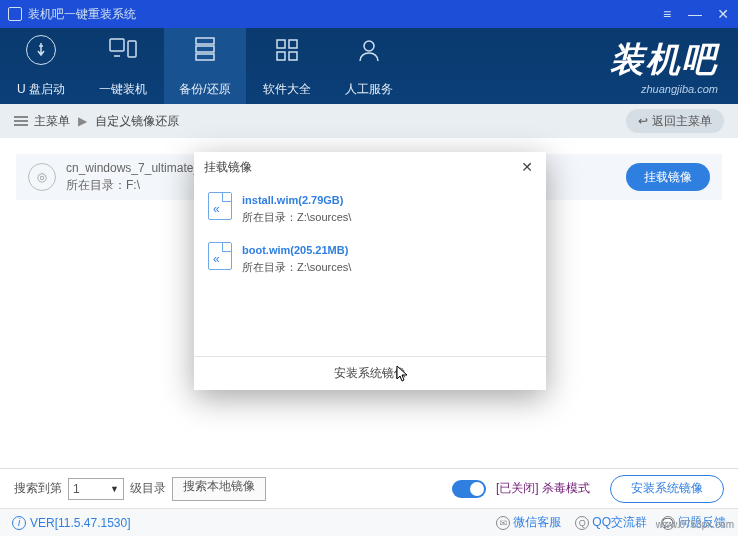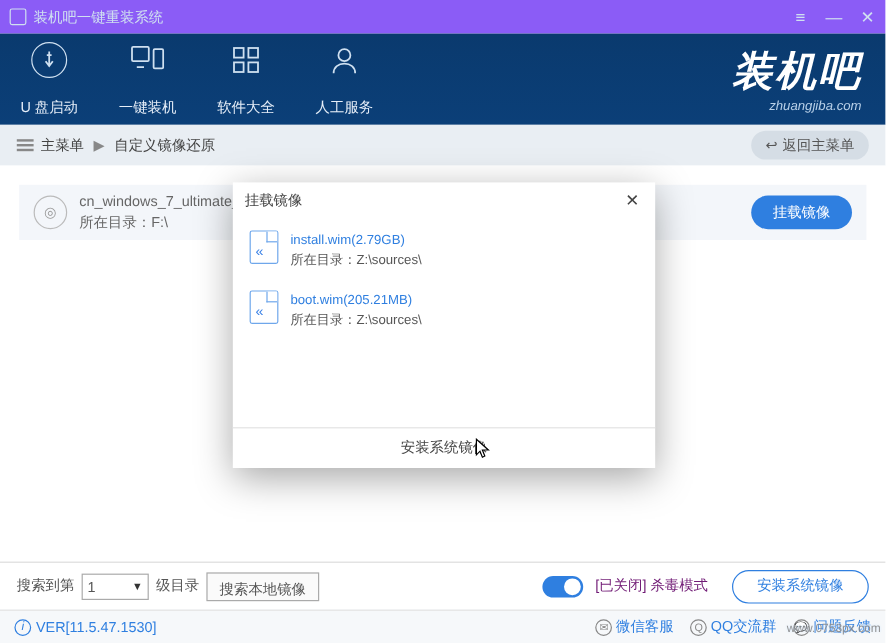--- a/index.html
+++ b/index.html
@@ -1,19 +1,19 @@
 <!DOCTYPE html>
 <html><head>
 <meta charset="utf-8">
 <style>
   * { box-sizing: border-box; margin: 0; padding: 0; font-family: "Microsoft YaHei", sans-serif; }
   body { width: 738px; height: 536px; overflow: hidden; background: #fff; position: relative; }
 
   
-  .titlebar { height: 28px; background: #8b5cf6; display: flex; align-items: center; padding: 0 8px; color: #cfe0f0; font-size: 12px; }
+  .titlebar { height: 28px; background: #1d4ed8; display: flex; align-items: center; padding: 0 8px; color: #cfe0f0; font-size: 12px; }
   .titlebar .title-ico { width: 14px; height: 14px; border: 1px solid #cfe0f0; border-radius: 2px; margin-right: 6px; }
   .winbtns { margin-left: auto; display: flex; gap: 14px; }
   .winbtn { color: #cfe0f0; font-size: 14px; cursor: pointer; width: 14px; text-align:center; }
 
   
   .header { height: 76px; background: linear-gradient(#0a3a6e,#0b3f78); display: flex; align-items: stretch; color:#e6eef8; }
   .navitem { width: 82px; display:flex; flex-direction:column; align-items:center; justify-content:center; gap:16px; font-size:12px; cursor:pointer; }
   .navitem.active { background:#195291; }
   .navicon { width:30px; height:30px; border:1.5px solid #cfe0f0; border-radius:50%; display:flex; align-items:center; justify-content:center; }
   .navicon svg { stroke:#cfe0f0; fill:none; stroke-width:1.5; }
@@ -33,21 +33,21 @@
   .content { padding:16px; height:330px; background:#fff; position:relative; }
   .filecard { background:#f3f6fa; height:46px; display:flex; align-items:center; padding:0 12px; color:#666; font-size:12px; }
   .fileicon { width:28px;height:28px; border:1px solid #bbb; border-radius:50%; display:flex;align-items:center;justify-content:center; margin-right:10px; color:#999;}
   .fileinfo { display:flex; flex-direction:column; line-height:1.4;}
   .pillbtn { margin-left:auto; background:#2f7fe0; color:#fff; border-radius:14px; height:28px; padding:0 18px; display:flex;align-items:center; font-size:12px; cursor:pointer;}
 
   
   .bottombar { height:40px; border-top:1px solid #ddd; display:flex; align-items:center; padding:16px 14px; font-size:12px; color:#555; gap:6px; position:relative;}
   .combo { width:56px; height:22px; border:1px solid #aaa; display:flex;align-items:center; padding:0 4px; background:#fff; cursor:pointer; justify-content:space-between;}
   .combo .caret{ font-size:9px; color:#333;}
-  .btn-outline { height:24px; padding:0 10px; border:1px solid #aaa; background:#fafafa; display:flex;align-items:flex-end; cursor:pointer;}
+  .btn-outline { height:24px; padding:0 10px; border:1px solid #aaa; background:#fafafa; display:flex;align-items:flex-start; cursor:pointer;}
   .toggle { width:34px; height:18px; border-radius:9px; background:#2f7fe0; position:relative; margin-left:auto; cursor:pointer;}
   .toggle::after{content:"";position:absolute; right:2px; top:2px; width:14px;height:14px; background:#fff;border-radius:50%;}
   .kill-label{ margin-left:4px; color:#701a75;}
   .primary-out { margin-left:14px; height:28px; padding:0 20px; border:1.5px solid #2f7fe0; color:#2f7fe0; border-radius:14px; display:flex;align-items:center; cursor:pointer;}
 
   
   .status { height:28px; background:#f6f8fa; border-top:1px solid #e3e3e3; display:flex; align-items:center; padding:0 12px; font-size:12px; color:#2f7fe0; gap:4px;}
   .status .ver-ico{ width:14px;height:14px;border:1.5px solid #2f7fe0;border-radius:50%; display:flex;align-items:center;justify-content:center; font-size:10px; font-style:italic;}
   .status-right { margin-left:auto; display:flex; gap:14px; align-items:center;}
   .slink{ color:#2f7fe0; display:flex; align-items:center; gap:3px; cursor:pointer;}
@@ -56,21 +56,21 @@
   
   .modal { position:absolute; left:194px; top:152px; width:352px; height:238px; background:#fff; box-shadow:0 8px 30px rgba(0,0,0,.35); display:flex; flex-direction:column; z-index:10;}
   .modal-head{ height:30px; display:flex; align-items:center; padding:0 10px; font-size:12px; color:#444;}
   .modal-close{ margin-left:auto; width:18px;height:18px; display:flex;align-items:center;justify-content:center; cursor:pointer; color:#444; font-size:14px;}
   .modal-body{ flex:1; padding:4px 10px; overflow:auto;}
   .mrow{ display:flex; align-items:flex-start; gap:10px; padding:6px 4px 10px 4px; border-bottom:1px solid transparent; cursor:pointer;}
   .micon{ width:24px;height:28px; border:1px solid #6fa7eb; border-radius:2px; position:relative; flex-shrink:0;}
   .micon::before{content:""; position:absolute; top:0; right:0; width:8px;height:8px; border-left:1px solid #6fa7eb; border-bottom:1px solid #6fa7eb; background:#fff;}
   .micon .arr{ position:absolute; left:4px; top:9px; color:#3b82e6; font-size:12px;}
   .mtext{ font-size:11px; line-height:1.5;}
-  .mtext .mname{ color:#2f7fe0; font-weight:400;}
+  .mtext .mname{ color:#2f7fe0; font-weight:700;}
   .mtext .mpath{ color:#555;}
   .modal-foot{ height:34px; border-top:1px solid #e3e3e3; display:flex; align-items:center; justify-content:center; font-size:12px; color:#444; cursor:pointer; position:relative;}
   .cursor{ position:absolute; width:14px;height:18px; pointer-events:none;}
 
   
   .wm { position:absolute; right:4px; bottom:6px; color:#2f7fe0; font-size:18px; font-weight:700; font-style:italic; opacity:.9; text-shadow:0 0 2px #cfe5ff;}
   .wm small{ display:block; font-size:10px; color:#888; font-weight:400; font-style:normal; text-align:right;}
 </style>
 </head>
 <body>
@@ -96,20 +96,30 @@
   </div>
   <div class="navitem">
     <span class="navicon none">
         <svg width="28" height="24" viewBox="0 0 28 24">
           <rect x="1" y="1" width="14" height="12" rx="1"></rect>
           <rect x="19" y="3" width="8" height="16" rx="1"></rect>
           <path d="M5 18h6"></path>
         </svg>
       </span>
     <span>一键装机</span>
+  </div>
+  <div class="navitem active">
+    <span class="navicon none">
+        <svg width="24" height="26" viewBox="0 0 24 26">
+          <rect x="3" y="1" width="18" height="6"></rect>
+          <rect x="3" y="9" width="18" height="6"></rect>
+          <rect x="3" y="17" width="18" height="6"></rect>
+        </svg>
+      </span>
+    <span>备份/还原</span>
   </div>
   <div class="navitem">
     <span class="navicon none">
         <svg width="24" height="24" viewBox="0 0 24 24">
           <rect x="2" y="2" width="8" height="8"></rect>
           <rect x="14" y="2" width="8" height="8"></rect>
           <rect x="2" y="14" width="8" height="8"></rect>
           <rect x="14" y="14" width="8" height="8"></rect>
         </svg>
       </span>

